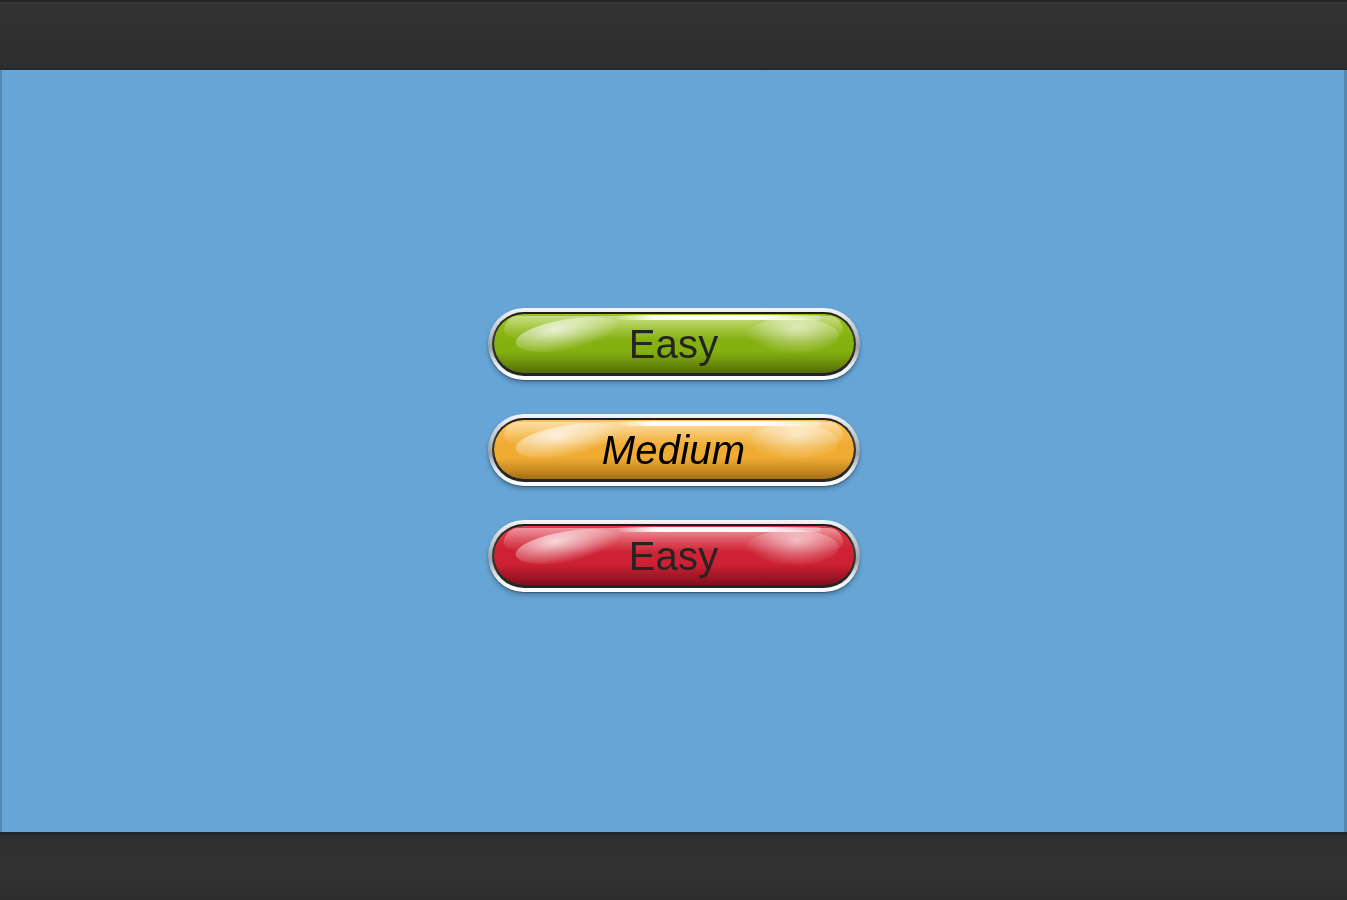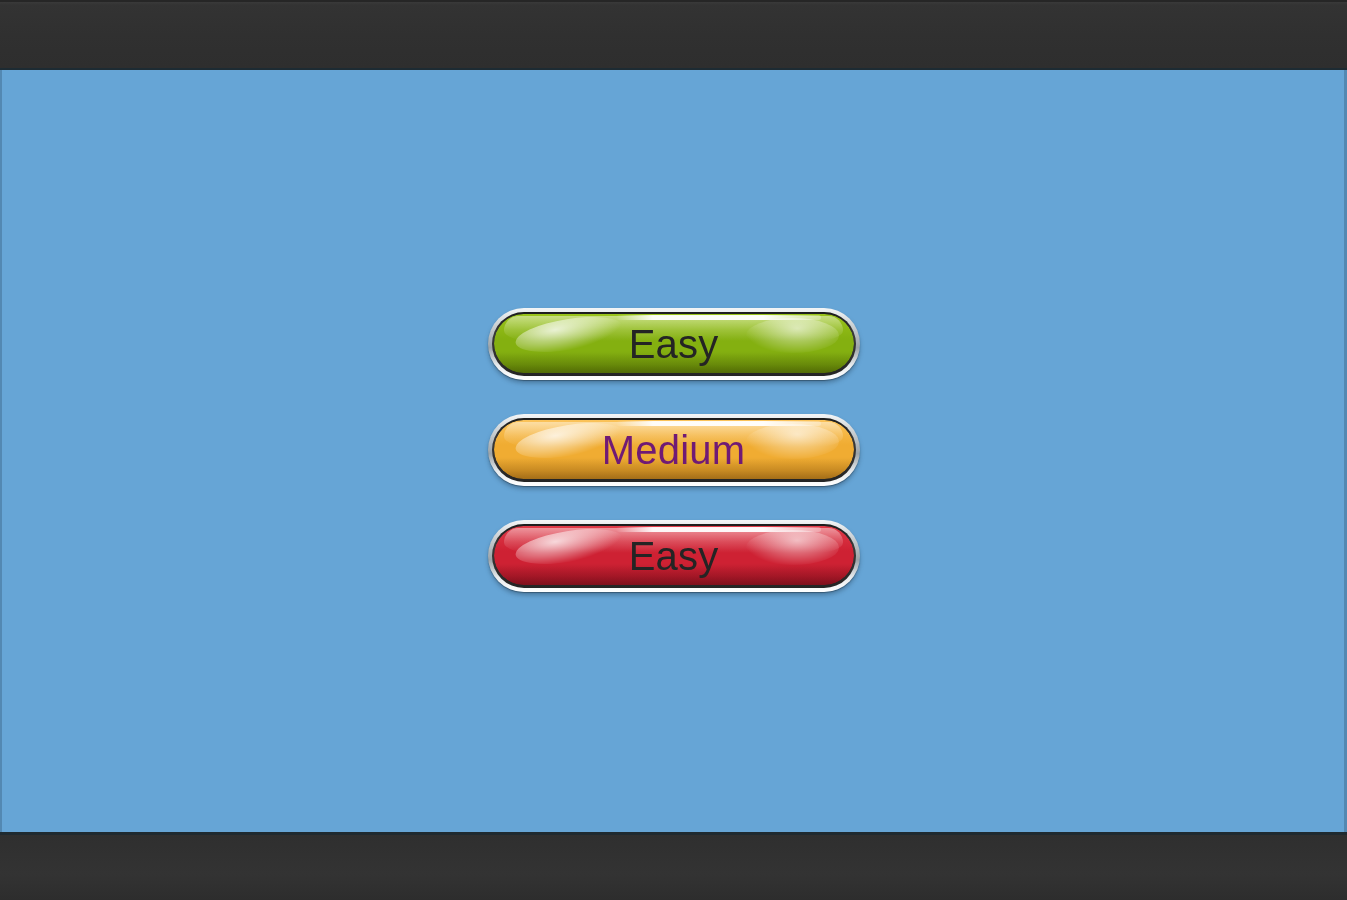--- a/index.html
+++ b/index.html
@@ -238,21 +238,21 @@
         <span class="ring"></span>
         <span class="bevel"></span>
         <span class="face">
           <span class="base" style="background: linear-gradient(rgb(251, 195, 90) 0%, rgb(240, 172, 50) 42%, rgb(240, 172, 50) 66%, rgb(221, 148, 32) 100%);"></span>
           <span class="sheen"></span>
           <span class="spec-l"></span>
           <span class="spec-r"></span>
           <span class="floor"></span>
           <span class="toprail"></span>
         </span>
-        <span class="label" style="color: #701a75;">Medium</span>
+        <span class="label" style="color: #000000; font-style: italic;">Medium</span>
       </button>
 
       <button class="btn">
         <span class="ring"></span>
         <span class="bevel"></span>
         <span class="face">
           <span class="base" style="background: linear-gradient(rgb(224, 59, 73) 0%, rgb(206, 33, 51) 42%, rgb(206, 33, 51) 66%, rgb(171, 21, 38) 100%);"></span>
           <span class="sheen"></span>
           <span class="spec-l"></span>
           <span class="spec-r"></span>

